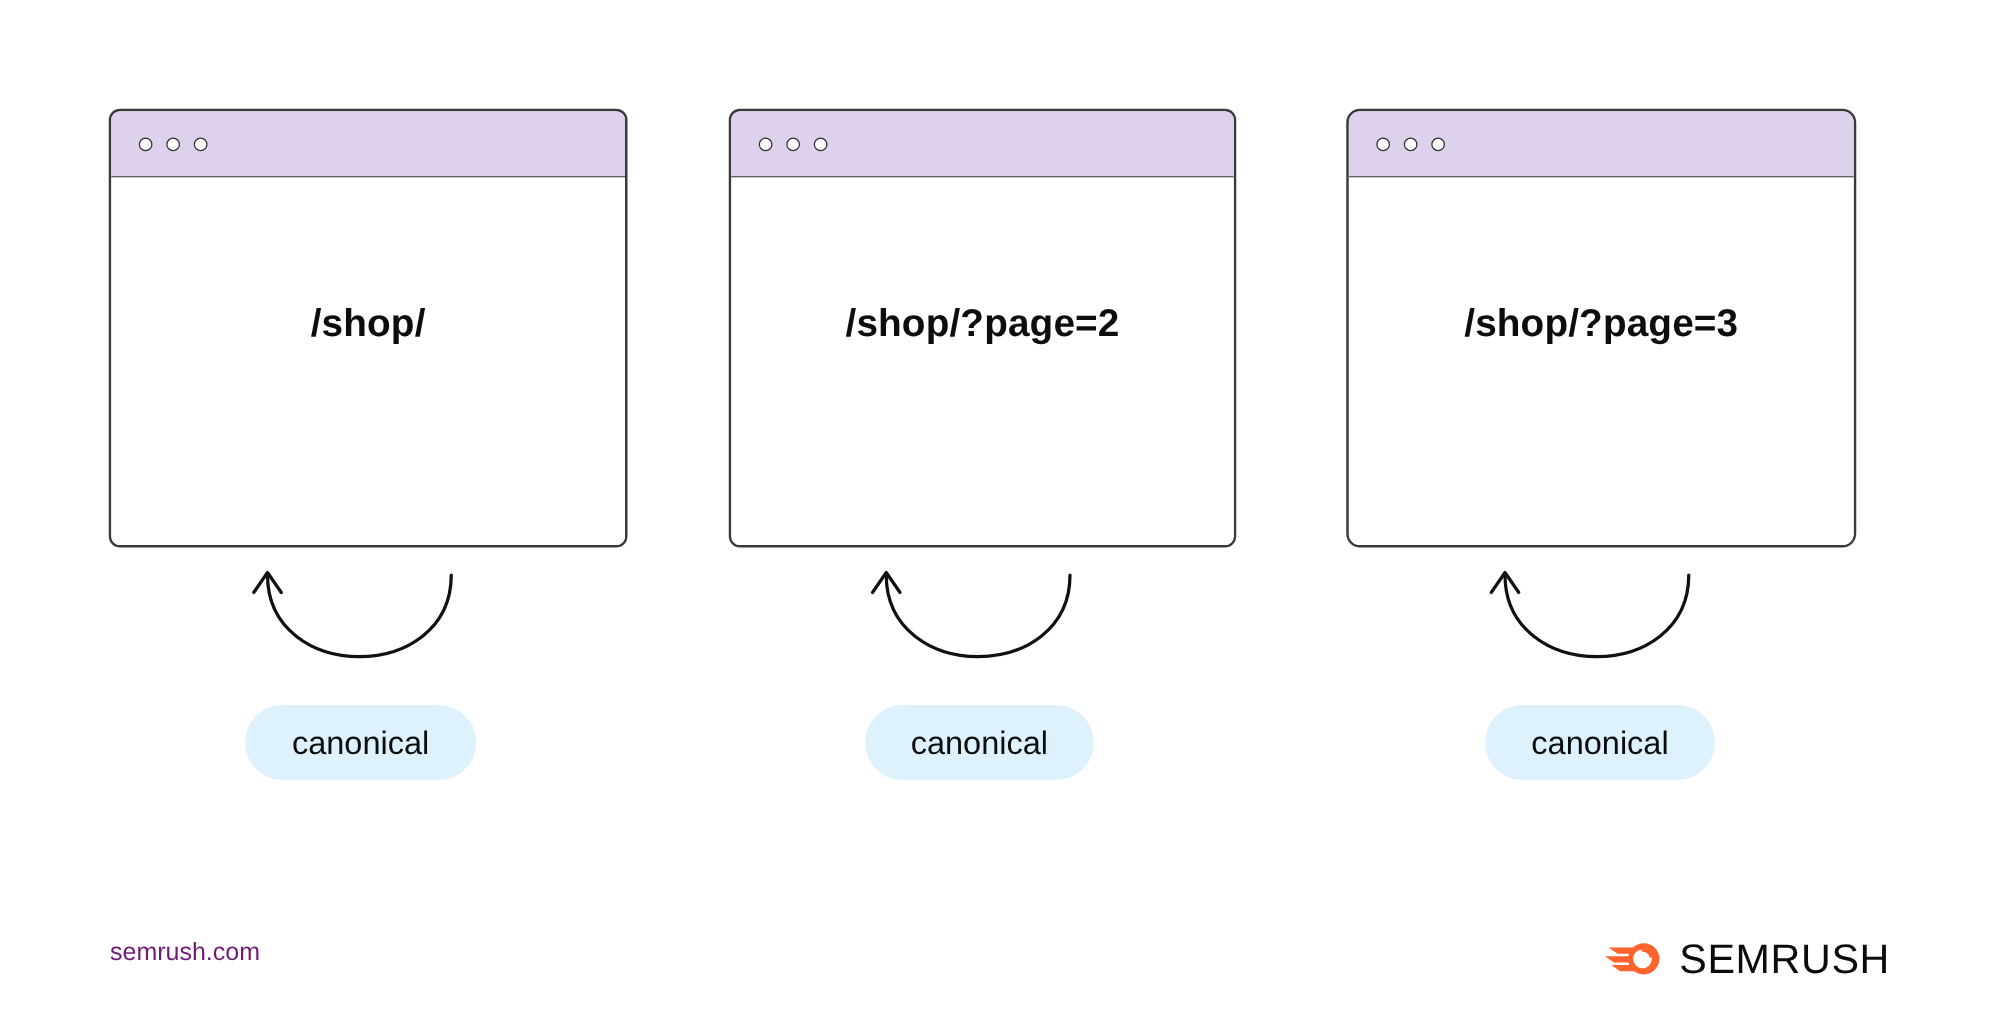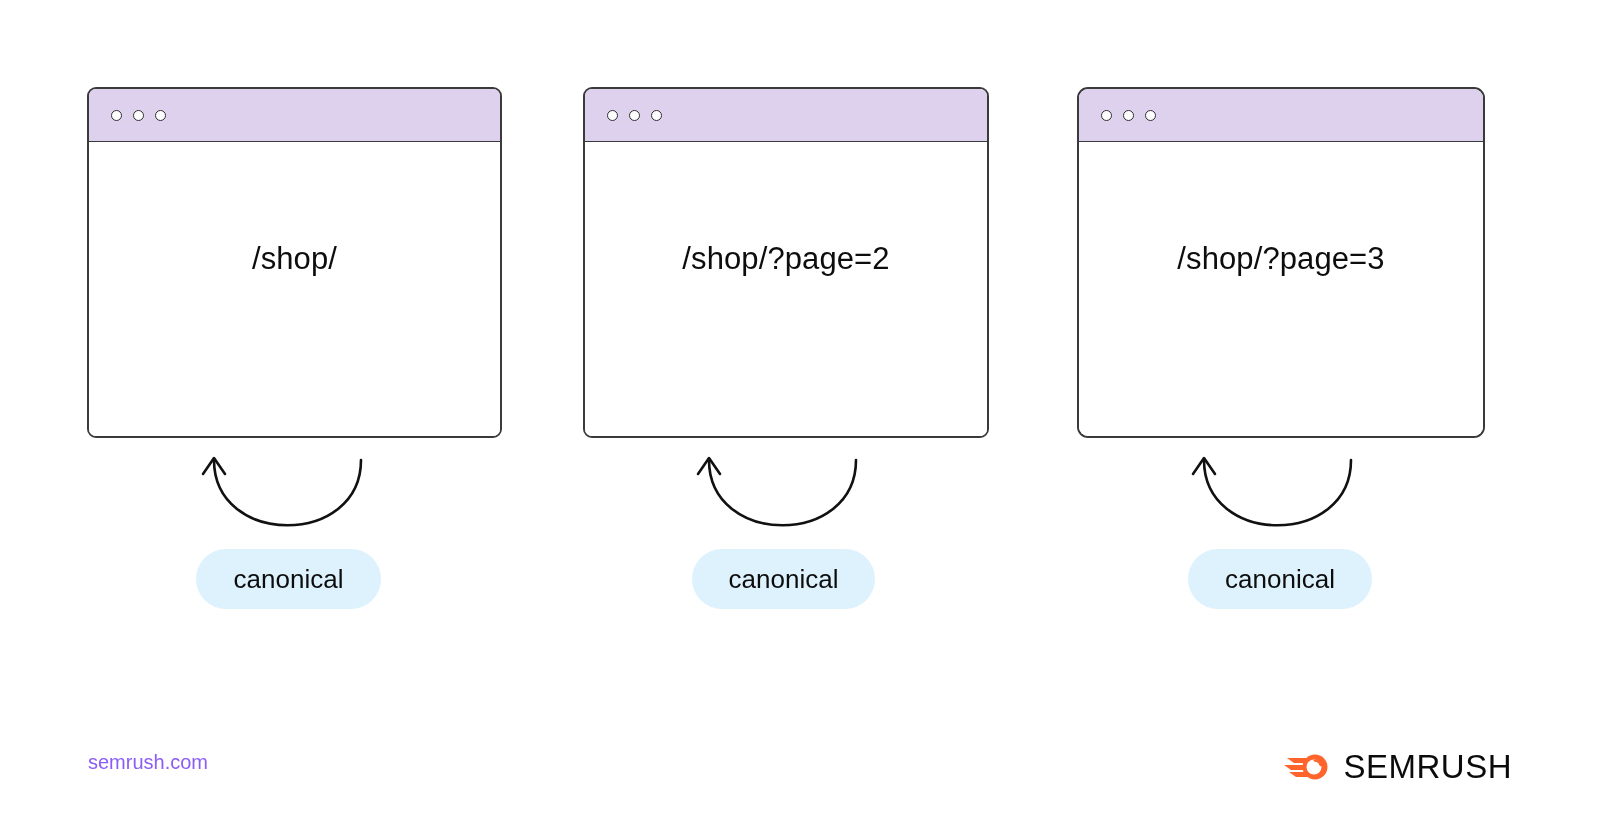--- a/index.html
+++ b/index.html
@@ -65,42 +65,42 @@
     background: #ffffff;
     position: relative;
   }
   .url-text {
     font-size: 31px;
     color: #0d0d0d;
     letter-spacing: 0.1px;
     line-height: 1;
     margin-bottom: 62px;
     white-space: nowrap;
-    font-weight: 400;
+    font-weight: 700;
   }
 
   
   .arrow-wrap {
     position: absolute;
     top: 452px;
     width: 200px;
     height: 105px;
     pointer-events: none;
   }
   .arrow-wrap svg {
     display: block;
     width: 100%;
     height: 100%;
     overflow: visible;
   }
 
   
   .badge {
     position: absolute;
-    top: 549px;
+    top: 564px;
     height: 60px;
     border-radius: 30px;
     background: #ddf2fd;
     display: flex;
     align-items: center;
     justify-content: center;
     padding: 0 34px;
     box-sizing: border-box;
   }
   .badge-label {
@@ -109,21 +109,21 @@
     line-height: 1;
     white-space: nowrap;
   }
 
   
   .footer-site {
     position: absolute;
     left: 88px;
     top: 752px;
     font-size: 20px;
-    color: #8b5cf6;
+    color: #701a75;
     line-height: 1;
   }
   .brand {
     position: absolute;
     right: 88px;
     top: 746px;
     display: flex;
     align-items: center;
     gap: 13px;
     height: 40px;

